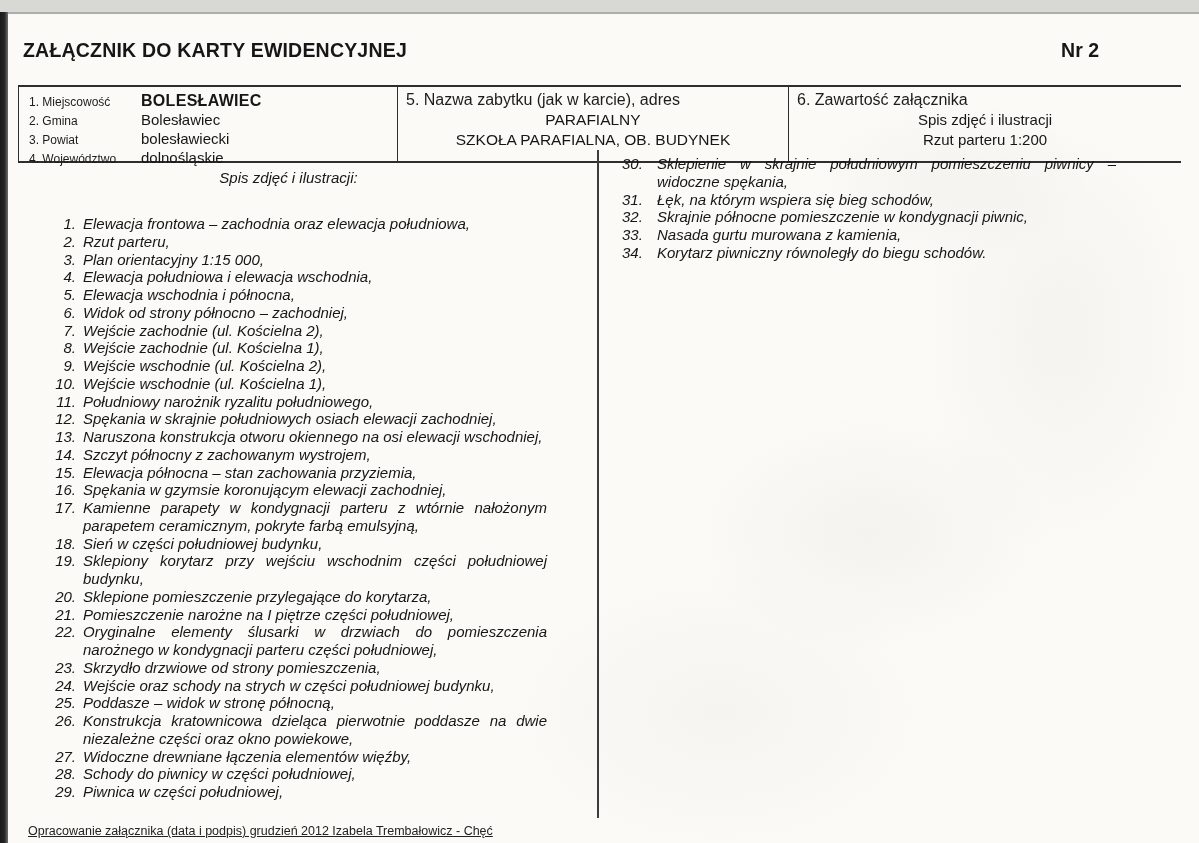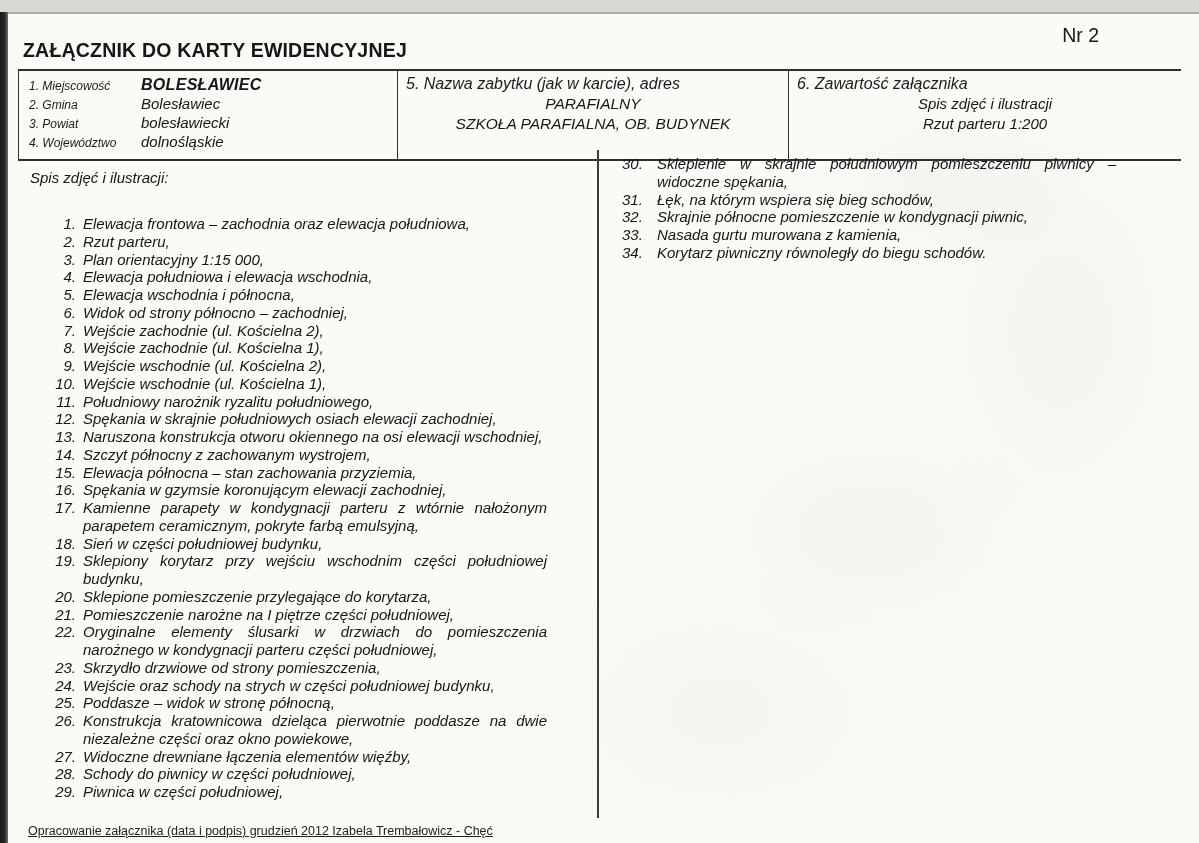--- a/index.html
+++ b/index.html
@@ -20,44 +20,44 @@
   }
   
   .scan-left{position:absolute;left:0;top:0;width:8px;height:100%;
     background:linear-gradient(90deg,#1a1a1a 0%,#242424 55%,#6e6e6e 100%);}
   .scan-top{position:absolute;left:8px;top:0;width:1191px;height:2px;background:rgba(80,80,80,.45);}
   .scan-bottom{position:absolute;left:0;bottom:0;width:100%;height:11px;
     background:linear-gradient(90deg,#8e8e8e 0%,#9a9a99 70%,#b9b8b3 88%,rgba(185,184,179,0) 96%);}
 
   
   .doc-title{position:absolute;left:23px;top:27px;font-size:19.5px;font-weight:700;letter-spacing:.2px;}
-  .doc-nr{position:absolute;right:100px;top:12px;font-size:19.5px;font-weight:400;}
+  .doc-nr{position:absolute;right:100px;top:27px;font-size:19.5px;font-weight:700;}
 
   .htable{
-    position:absolute;left:18px;top:57px;width:1163px;height:92px;
+    position:absolute;left:18px;top:73px;width:1163px;height:78px;
     border-top:2px solid #2e2e2e;border-bottom:2px solid #2e2e2e;
-    display:flex;box-sizing:border-box;font-style:italic;
+    display:flex;box-sizing:border-box;
   }
   .hcell{box-sizing:border-box;height:100%;}
   .hcell.c1{width:379px;border-left:1.5px solid #2e2e2e;padding:5px 10px 0 10px;}
   .hcell.c2{width:391px;border-left:1.5px solid #2e2e2e;padding:4px 8px 0 8px;}
   .hcell.c3{flex:1;border-left:1.5px solid #2e2e2e;padding:4px 8px 0 8px;}
   .frow{display:flex;align-items:baseline;height:17px;margin-bottom:2px;}
   .flabel{width:112px;font-size:12px;color:#1c1c1c;flex:none;}
   .fvalue{font-size:15px;}
   .fvalue.caps{font-weight:700;font-size:16px;letter-spacing:.3px;}
   .small-label{font-size:16px;color:#1c1c1c;}
   .cell-value{text-align:center;font-size:15.5px;line-height:19px;margin-top:1px;}
   .cell-value.c3v{font-size:15px;}
 
   
   .col-divider{position:absolute;left:597px;top:138px;width:1.5px;height:668px;background:#3c3c3c;}
   .col-left{position:absolute;left:30px;top:157px;width:517px;}
   .col-right{position:absolute;left:622px;top:143px;width:494px;}
-  .list-heading{font-style:italic;font-size:15px;line-height:17px;margin:0 0 29px 0;}
+  .list-heading{font-style:italic;font-size:15px;line-height:17px;margin:0 0 29px 0;text-align:center;}
   .item{
     position:relative;padding-left:53px;
     font-style:italic;font-size:15px;line-height:17.75px;
     text-align:justify;
   }
   .item .num{position:absolute;left:12px;top:0;width:34px;text-align:right;}
   .col-right .item{padding-left:35px;}
   .col-right .item .num{left:0;width:27px;text-align:left;}
 
   

